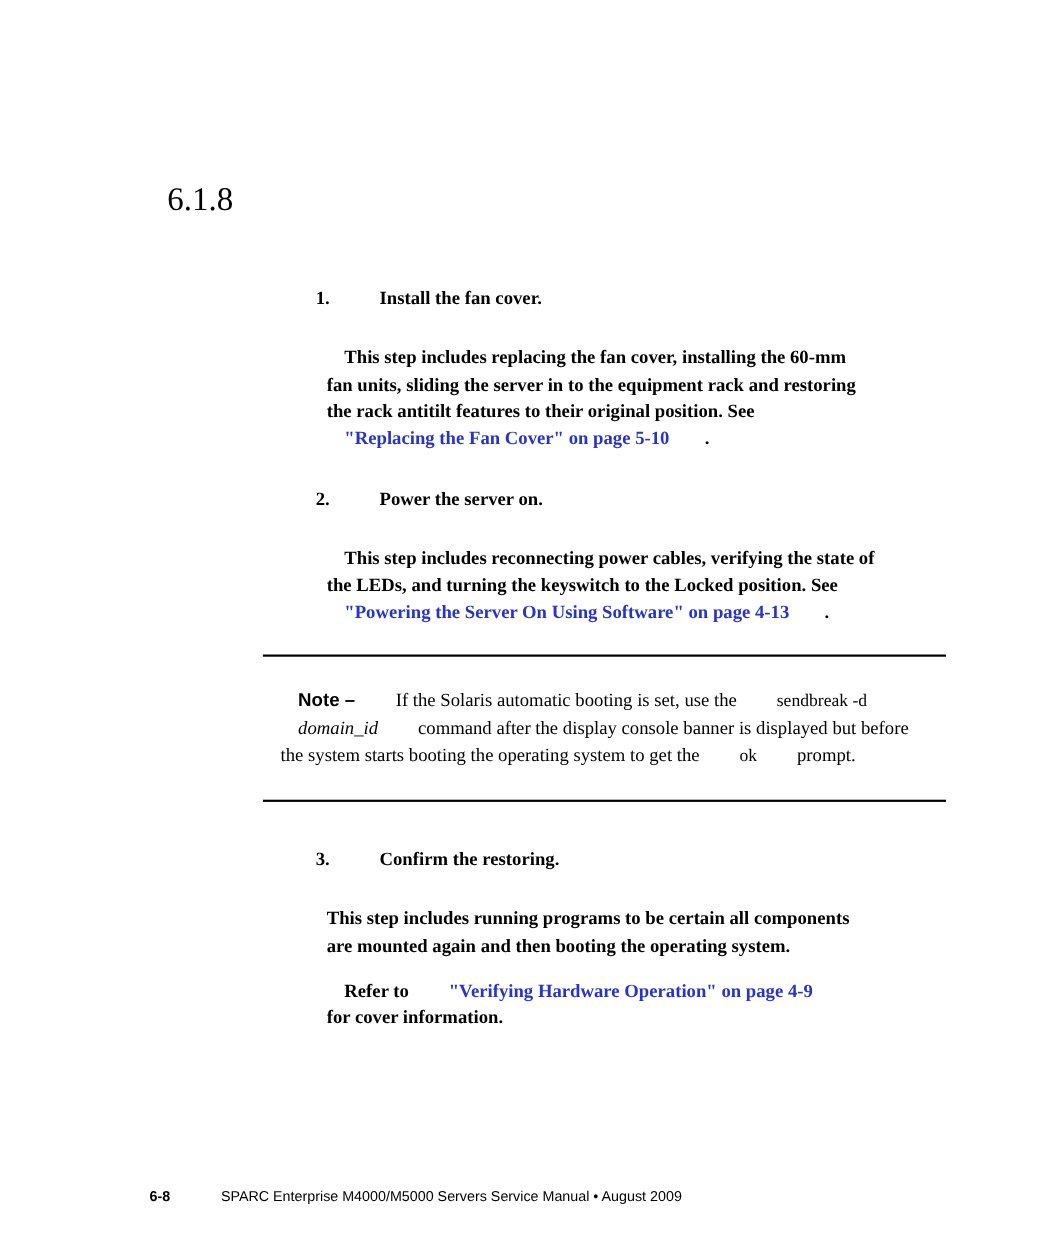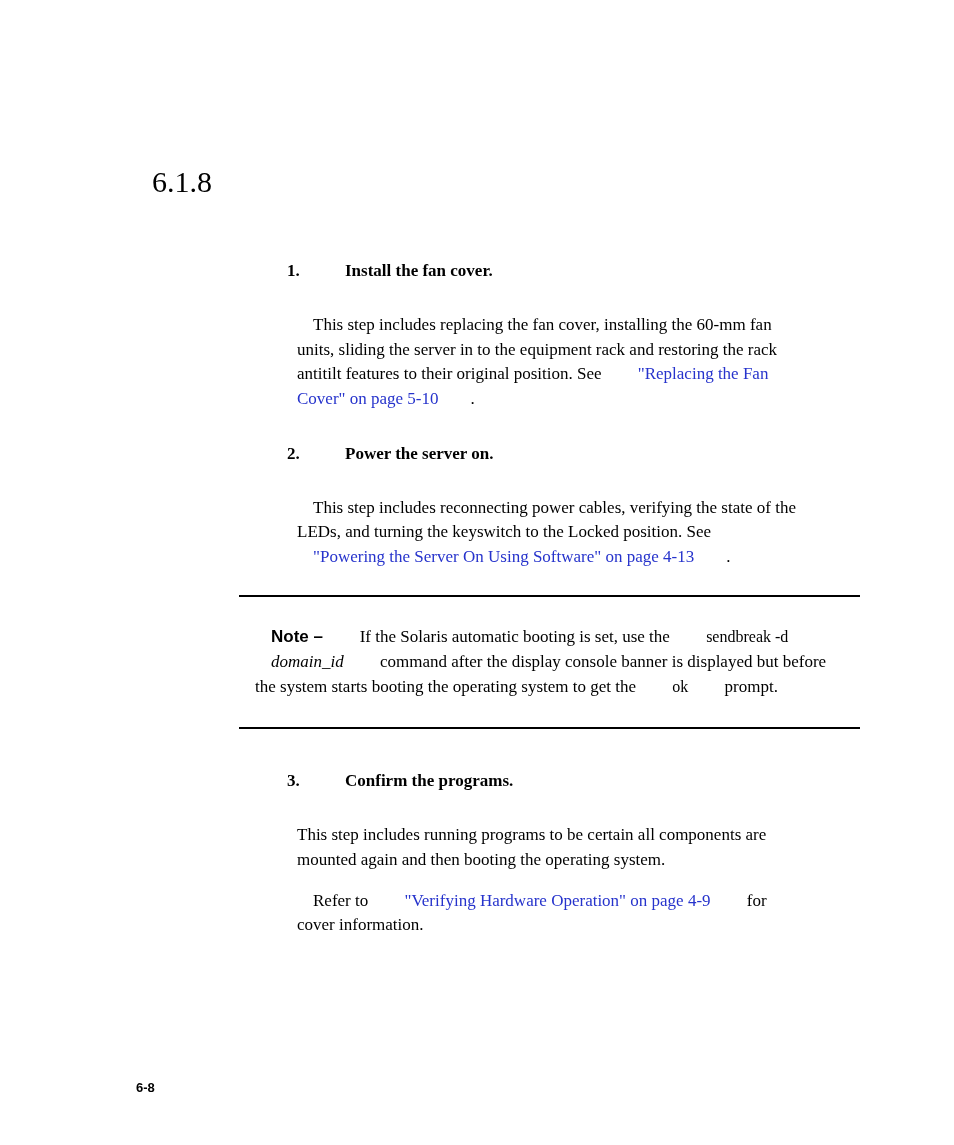--- a/index.html
+++ b/index.html
@@ -49,20 +49,21 @@
       width: 26px;
       flex-shrink: 0;
     }
     .step-body {
       margin-left: 26px;
       font-size: 17px;
       line-height: 1.45;
     }
     .step-body p {
       margin-bottom: 6px;
+      font-weight: bold;
     }
     .link {
       color: #2633cc;
       cursor: pointer;
     }
     .note-box {
       border-top: 2px solid #000;
       border-bottom: 2px solid #000;
       margin: 26px 0 26px 119px;
       padding: 12px 0;
@@ -130,27 +131,28 @@
 
   <div class="note-box">
     <p><span class="note-label">Note – </span><span>If the Solaris automatic booting is set, use the </span><span class="mono">sendbreak -d</span><span> </span><span class="italic">domain_id</span><span> command after the display console banner is displayed but before the system starts booting the operating system to get the </span><span class="mono">ok</span><span> prompt.</span></p>
   </div>
 
   <div class="indented-content">
 
     <div class="step">
       <div class="step-header">
         <span class="step-num">3.</span>
-        <span>Confirm the programs.</span>
+        <span>Confirm the restoring.</span>
       </div>
       <div class="step-body">
         <p>This step includes running programs to be certain all components are mounted again and then booting the operating system.</p>
         <p><span>Refer to </span><span class="link">"Verifying Hardware Operation" on page 4-9</span><span> for cover information.</span></p>
       </div>
     </div>
 
   </div>
 
 </div>
 
 <div class="footer">
   <span class="page-num">6-8</span>
+  <span>SPARC Enterprise M4000/M5000 Servers Service Manual  •  August 2009</span>
 </div>
 
 </body></html>

